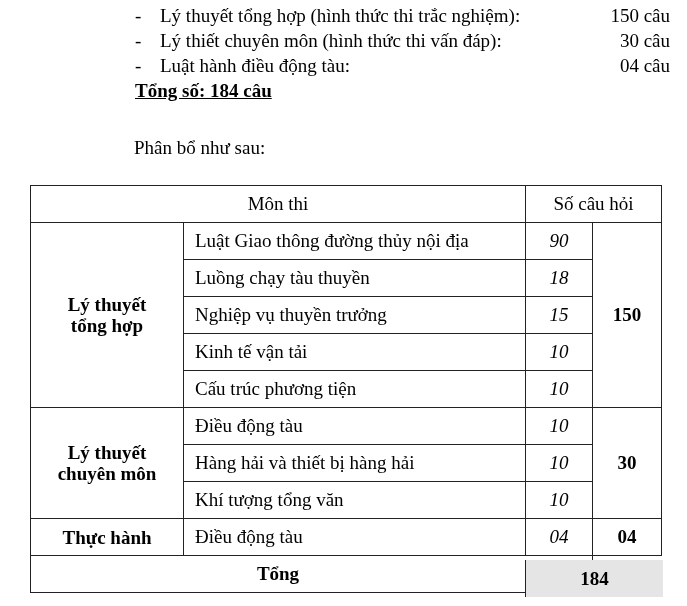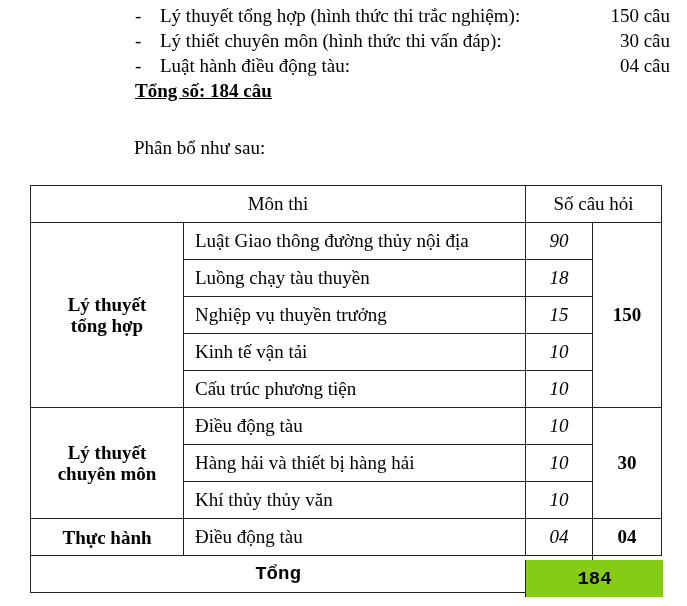--- a/index.html
+++ b/index.html
@@ -87,31 +87,31 @@
     </td>
     <td class="subj">Điều động tàu</td>
     <td class="num">10</td>
     <td rowspan="3" class="tot">30</td>
   </tr>
   <tr>
     <td class="subj">Hàng hải và thiết bị hàng hải</td>
     <td class="num">10</td>
   </tr>
   <tr>
-    <td class="subj">Khí thủy thủy văn</td>
+    <td class="subj">Khí tượng tổng văn</td>
     <td class="num">10</td>
   </tr>
 
   <tr>
     <td class="group">Thực hành</td>
     <td class="subj">Điều động tàu</td>
     <td class="num">04</td>
     <td class="tot">04</td>
   </tr>
 
   <tr>
-    <td colspan="3" class="tot" style="padding-right:67px;font-family:Liberation Mono, monospace;">Tổng</td>
+    <td colspan="3" class="tot" style="padding-right:67px;">Tổng</td>
 
   </tr>
 </tbody>
   </table>
 
-<div style="position:absolute; left:525px; top:560px; width:137px; height:37px; border-left:1.5px solid #222; display:flex; align-items:center; justify-content:center; font-size:19px; font-weight:bold; background:#84cc16;font-family:Liberation Mono, monospace;">184</div>
+<div style="position:absolute; left:525px; top:560px; width:137px; height:37px; border-left:1.5px solid #222; display:flex; align-items:center; justify-content:center; font-size:19px; font-weight:bold; background:#e5e5e5;">184</div>
 
 </body></html>

